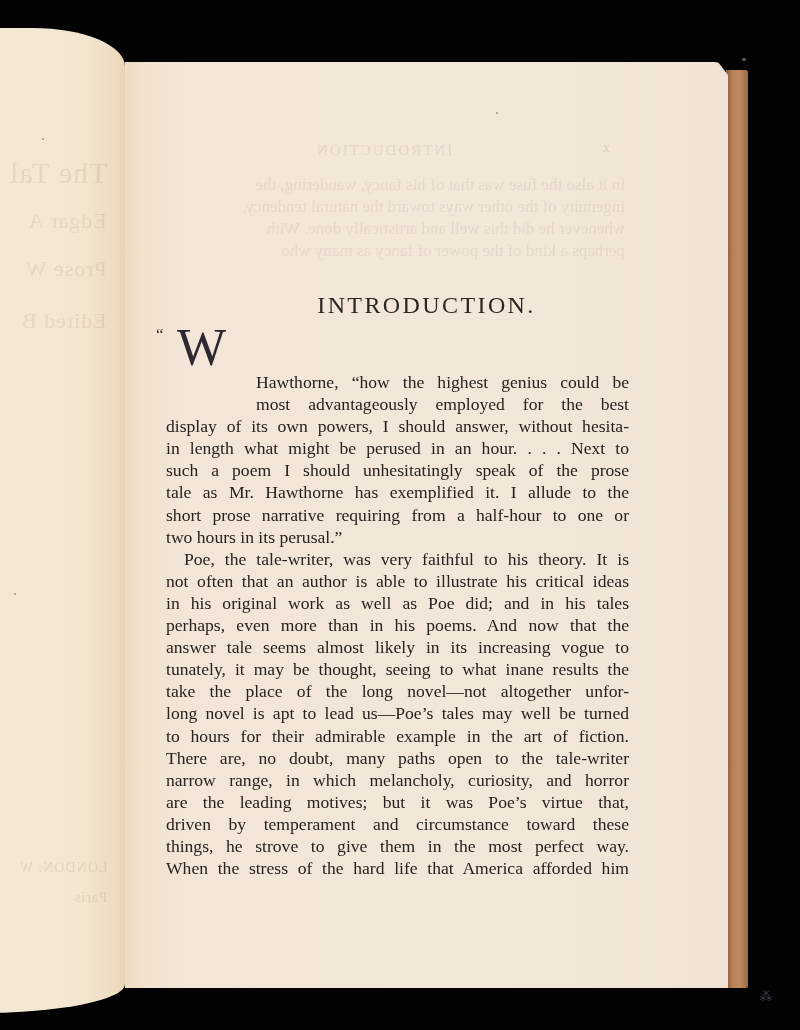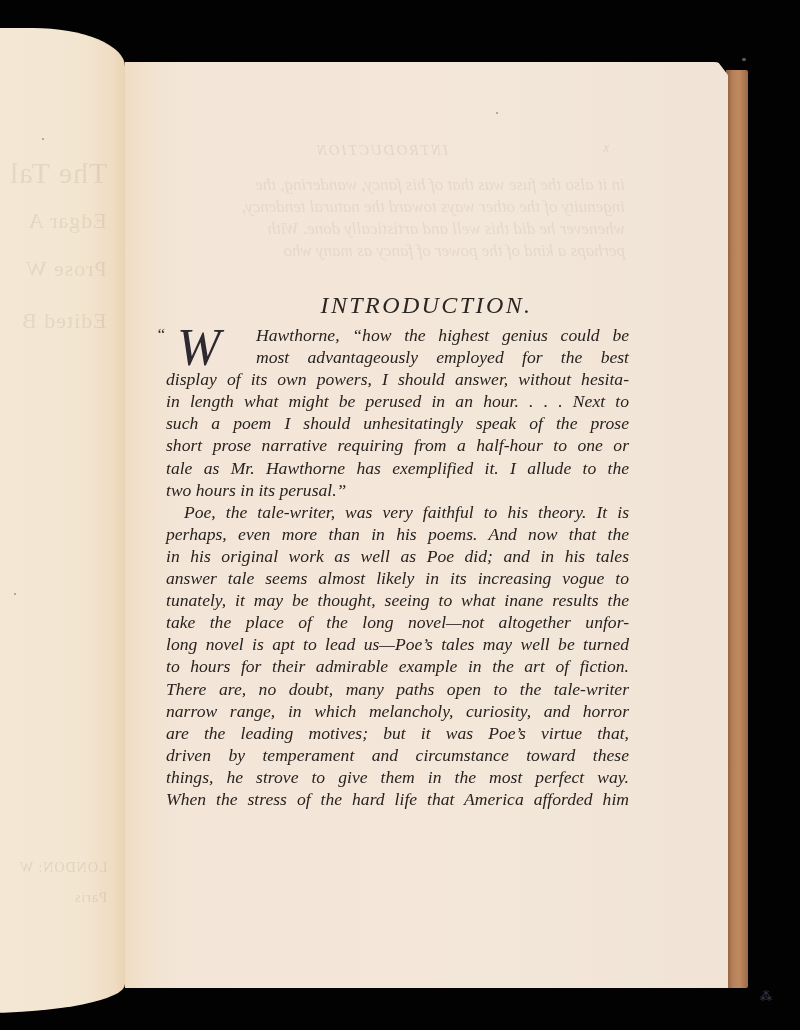--- a/index.html
+++ b/index.html
@@ -57,21 +57,20 @@
   
   .right-page {
     position: absolute;
     left: 125px;
     top: 62px;
     width: 603px;
     height: 926px;
     background: linear-gradient(90deg, #efdcc3 0%, #f2e3d0 4%, #f3e6d8 10%, #f3e7da 60%, #f1e4d6 100%);
     border-top-right-radius: 14px;
     clip-path: polygon(0 0, 96% -2%, 100% 1.4%, 100% 100%, 0 100%);
-    font-style: italic;
   }
   
   .ghost {
     position: absolute;
     left: 40px;
     width: 460px;
     color: rgba(110, 90, 75, 0.10);
     transform: scaleX(-1);
     font-size: 17px;
     line-height: 22px;
@@ -209,55 +208,58 @@
 
     <div class="speck" style="left:371px; top:50px;"></div>
 
     <h1 class="title">INTRODUCTION.</h1>
 
     <div class="body-text">
       <span class="open-quote">“</span>
       <span class="drop-cap">W</span>
 
       <div class="paragraph">
-        <span class="line" style="padding-left:90px;">
+        <span class="line" style="padding-left:90px;margin-top:47px;">
             <span class="line-inner">Hawthorne, “how the highest genius could be</span>
           </span>
         <span class="line" style="padding-left:90px;">
             <span class="line-inner">most advantageously employed for the best</span>
           </span>
         <span class="line">
             <span class="line-inner">display of its own powers, I should answer, without hesita-</span>
           </span>
         <span class="line">
             <span class="line-inner">in length what might be perused in an hour. . . .  Next to</span>
           </span>
         <span class="line">
             <span class="line-inner">such a poem I should unhesitatingly speak of the prose</span>
           </span>
         <span class="line">
+            <span class="line-inner">tale as Mr. Hawthorne has exemplified it.  I allude to the</span>
+          </span>
+        <span class="line">
             <span class="line-inner">short prose narrative requiring from a half-hour to one or</span>
-          </span>
-        <span class="line">
-            <span class="line-inner">tale as Mr. Hawthorne has exemplified it.  I allude to the</span>
           </span>
         <span class="line last">
             <span class="line-inner">two hours in its perusal.”</span>
           </span>
       </div>
 
       <div class="paragraph">
         <span class="line indent">
             <span class="line-inner">Poe, the tale-writer, was very faithful to his theory.  It is</span>
           </span>
         <span class="line">
+            <span class="line-inner">not often that an author is able to illustrate his critical ideas</span>
+          </span>
+        <span class="line">
+            <span class="line-inner">in his original work as well as Poe did; and in his tales</span>
+          </span>
+        <span class="line">
             <span class="line-inner">perhaps, even more than in his poems.  And now that the</span>
-          </span>
-        <span class="line">
-            <span class="line-inner">in his original work as well as Poe did; and in his tales</span>
           </span>
         <span class="line">
             <span class="line-inner">answer tale seems almost likely in its increasing vogue to</span>
           </span>
         <span class="line">
             <span class="line-inner">tunately, it may be thought, seeing to what inane results the</span>
           </span>
         <span class="line">
             <span class="line-inner">take the place of the long novel—not altogether unfor-</span>
           </span>

